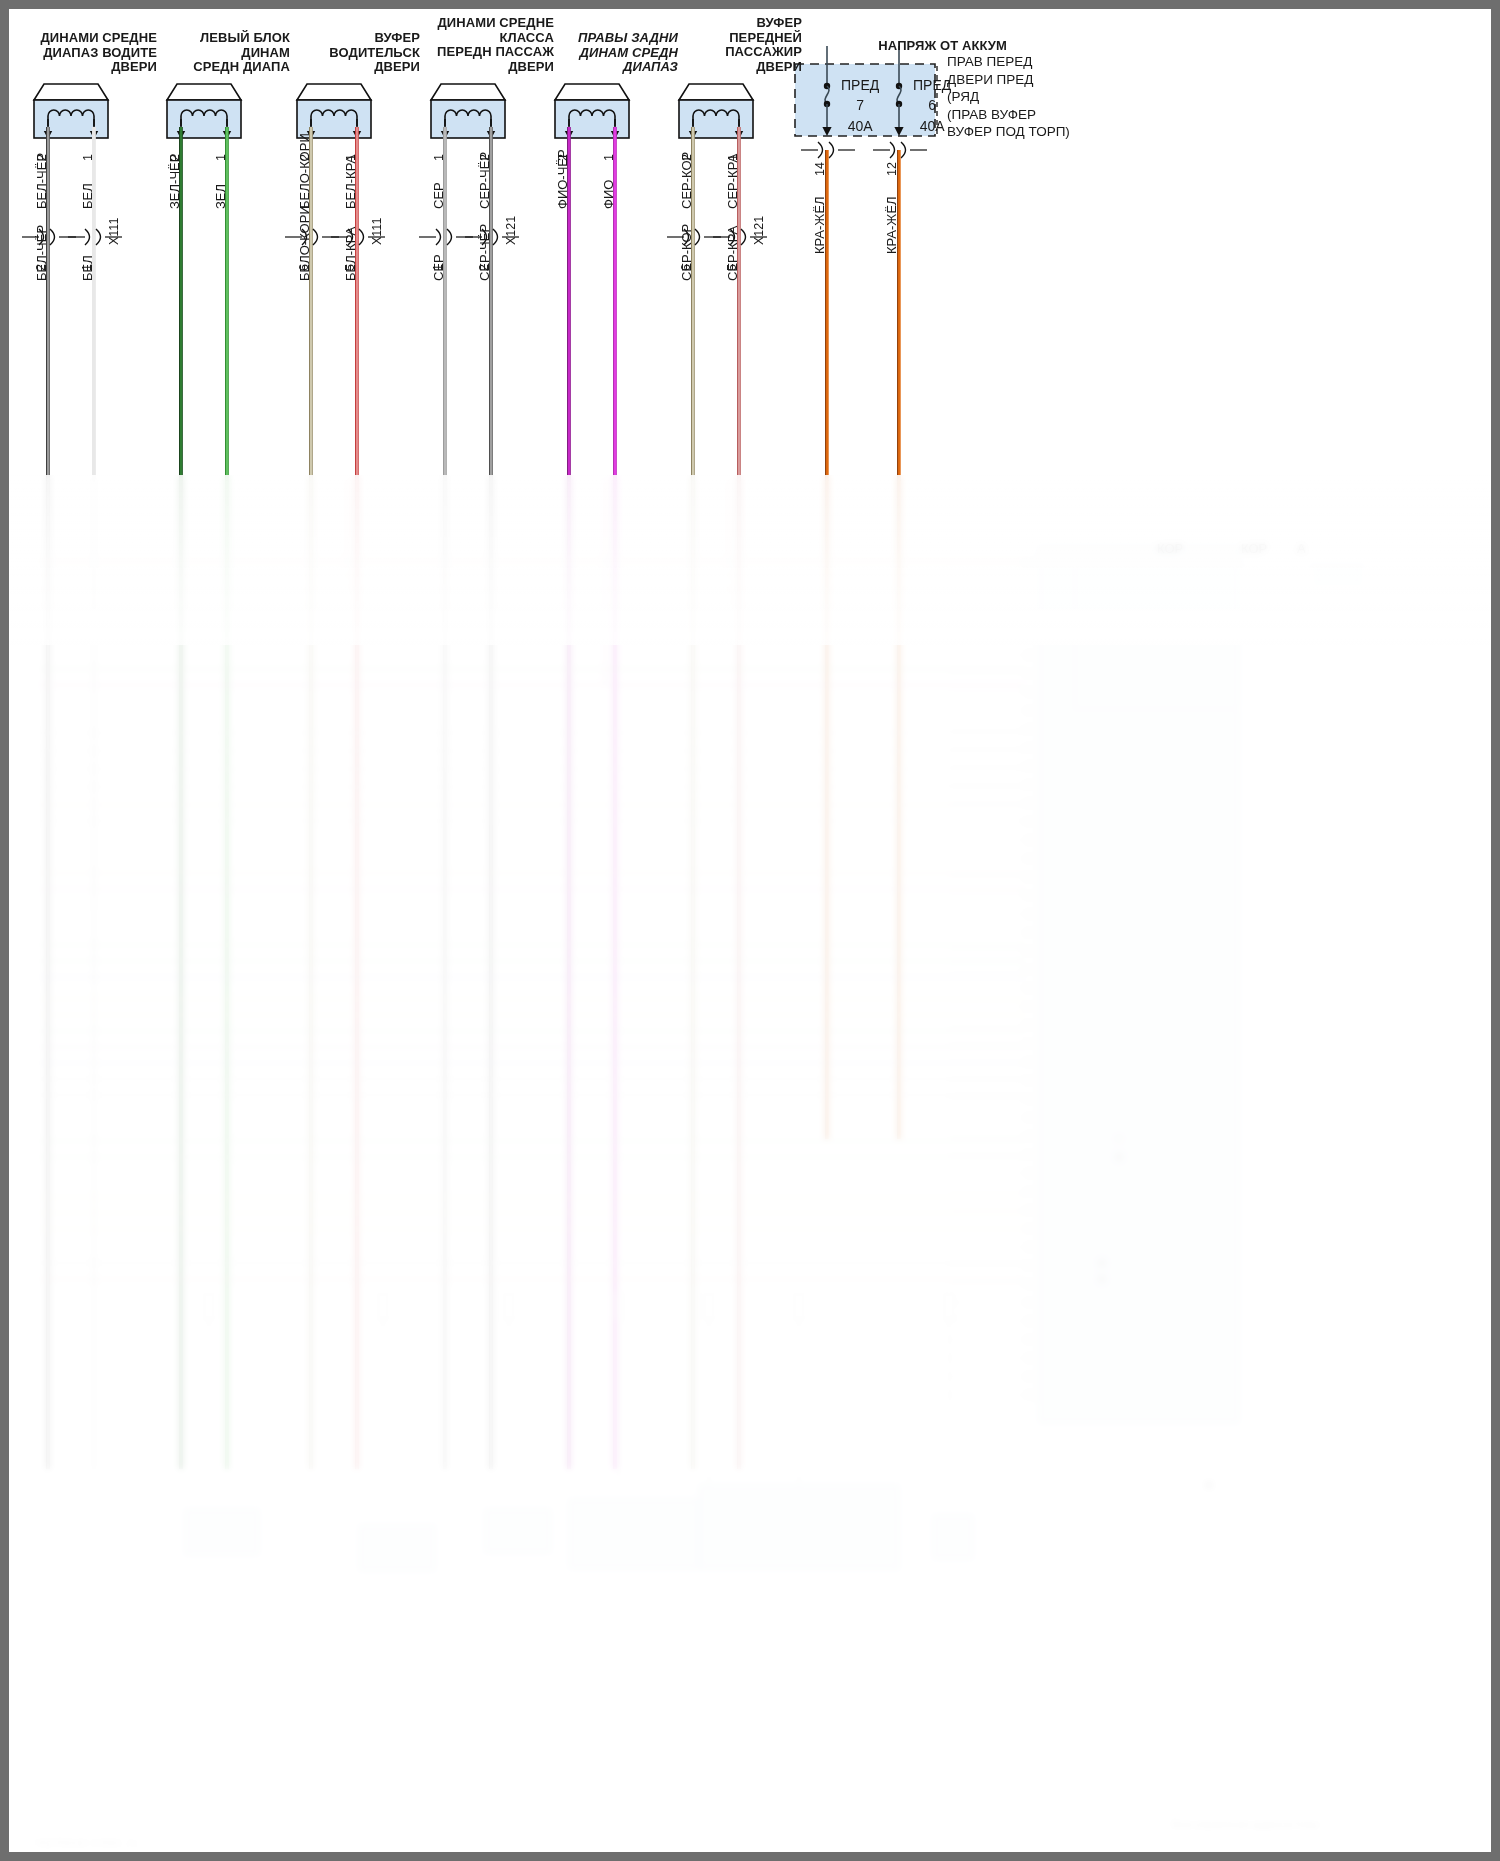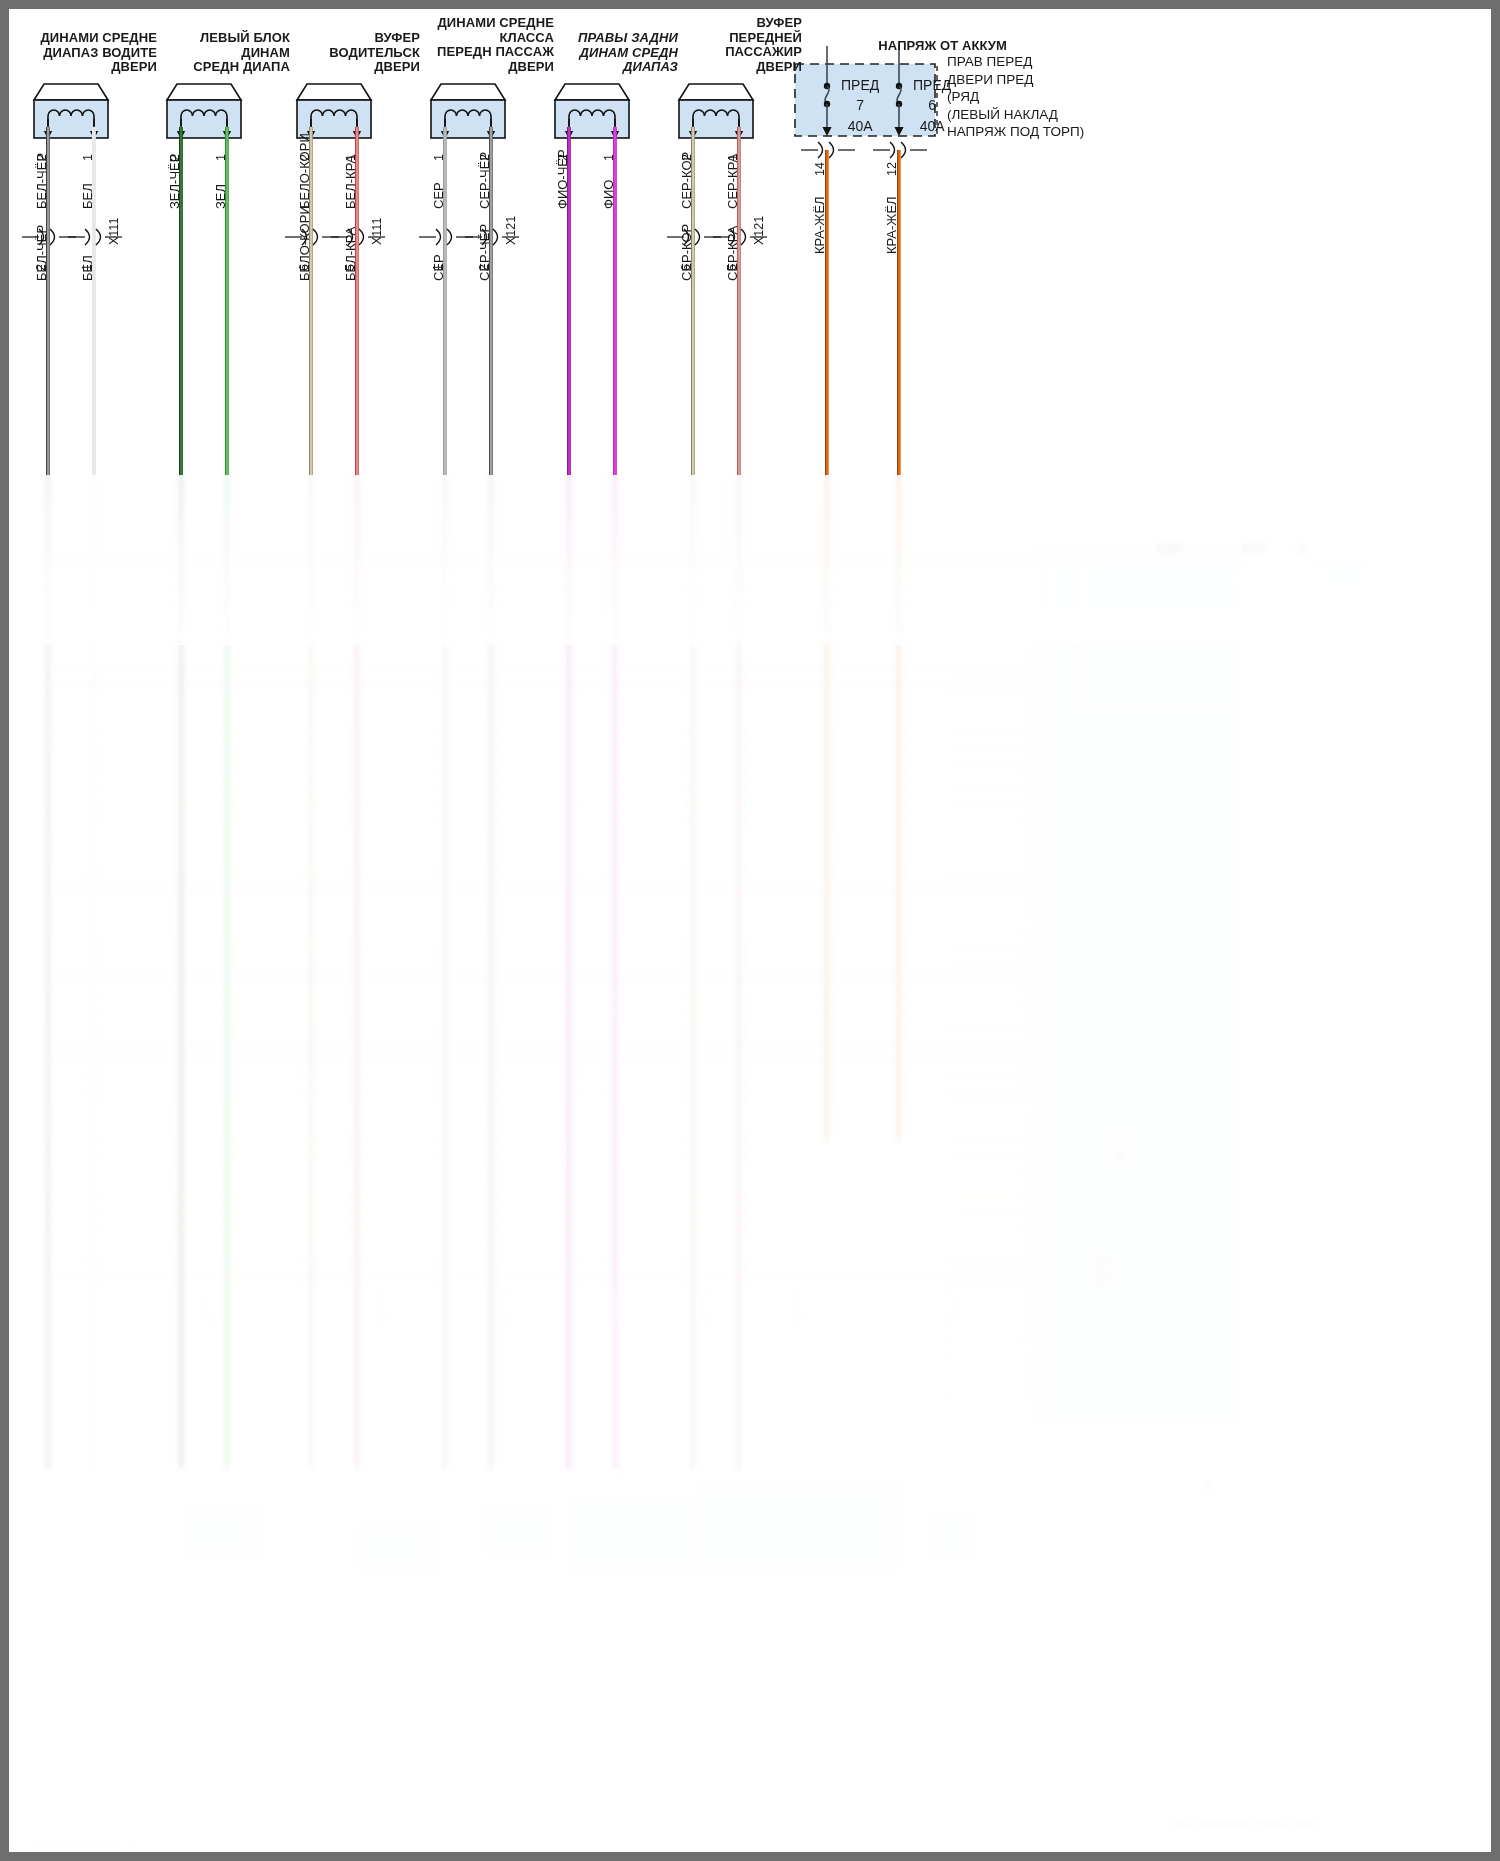--- a/index.html
+++ b/index.html
@@ -467,21 +467,21 @@
       <div class="lbl vert vsm" style="left:716px;top:262px;">5</div>
       <div class="lbl vert vsm" style="left:743px;top:236px;">X121</div>
       <div class="lbl vert" style="left:717px;top:272px;">СЕР-КРА</div>
       <div class="lbl hdr" style="left:754px;top:30px;width:244px;">НАПРЯЖ ОТ АККУМ</div>
       <div class="lbl fuse" style="left:832px;top:66px;"><div>ПРЕД</div><div>7</div><div>40А</div></div>
       <div class="lbl vert vsm" style="left:804px;top:167px;">14</div>
       <div class="lbl vert" style="left:804px;top:245px;">КРА-ЖЁЛ</div>
       <div class="lbl fuse" style="left:904px;top:66px;"><div>ПРЕД</div><div>6</div><div>40А</div></div>
       <div class="lbl vert vsm" style="left:876px;top:167px;">12</div>
       <div class="lbl vert" style="left:876px;top:245px;">КРА-ЖЁЛ</div>
-      <div class="lbl blocklbl" style="left:938px;top:44px;width:220px;"><div>ПРАВ ПЕРЕД</div><div>ДВЕРИ ПРЕД</div><div>(РЯД</div><div>(ЛЕВЫЙ НАКЛАД</div><div>НАПРЯЖ ПОД ТОРП)</div></div>
+      <div class="lbl blocklbl" style="left:938px;top:44px;width:220px;"><div>ПРАВ ПЕРЕД</div><div>ДВЕРИ ПРЕД</div><div>(РЯД</div><div>(ПРАВ ВУФЕР</div><div>ВУФЕР ПОД ТОРП)</div></div>
       <div class="lbl korlbl" style="left:1148px;top:533px;">КОР</div>
       <div class="lbl korlbl" style="left:1232px;top:533px;">КОР</div>
       <div class="lbl korlbl" style="left:1288px;top:533px;">А</div>
     </div>
 
   <div class="wm">чертёжная схема .ru</div>
   <div class="wm2">блок управления
 аудиосистемы</div>
 <div class="washout"></div>
     <div class="gradfade"></div>

